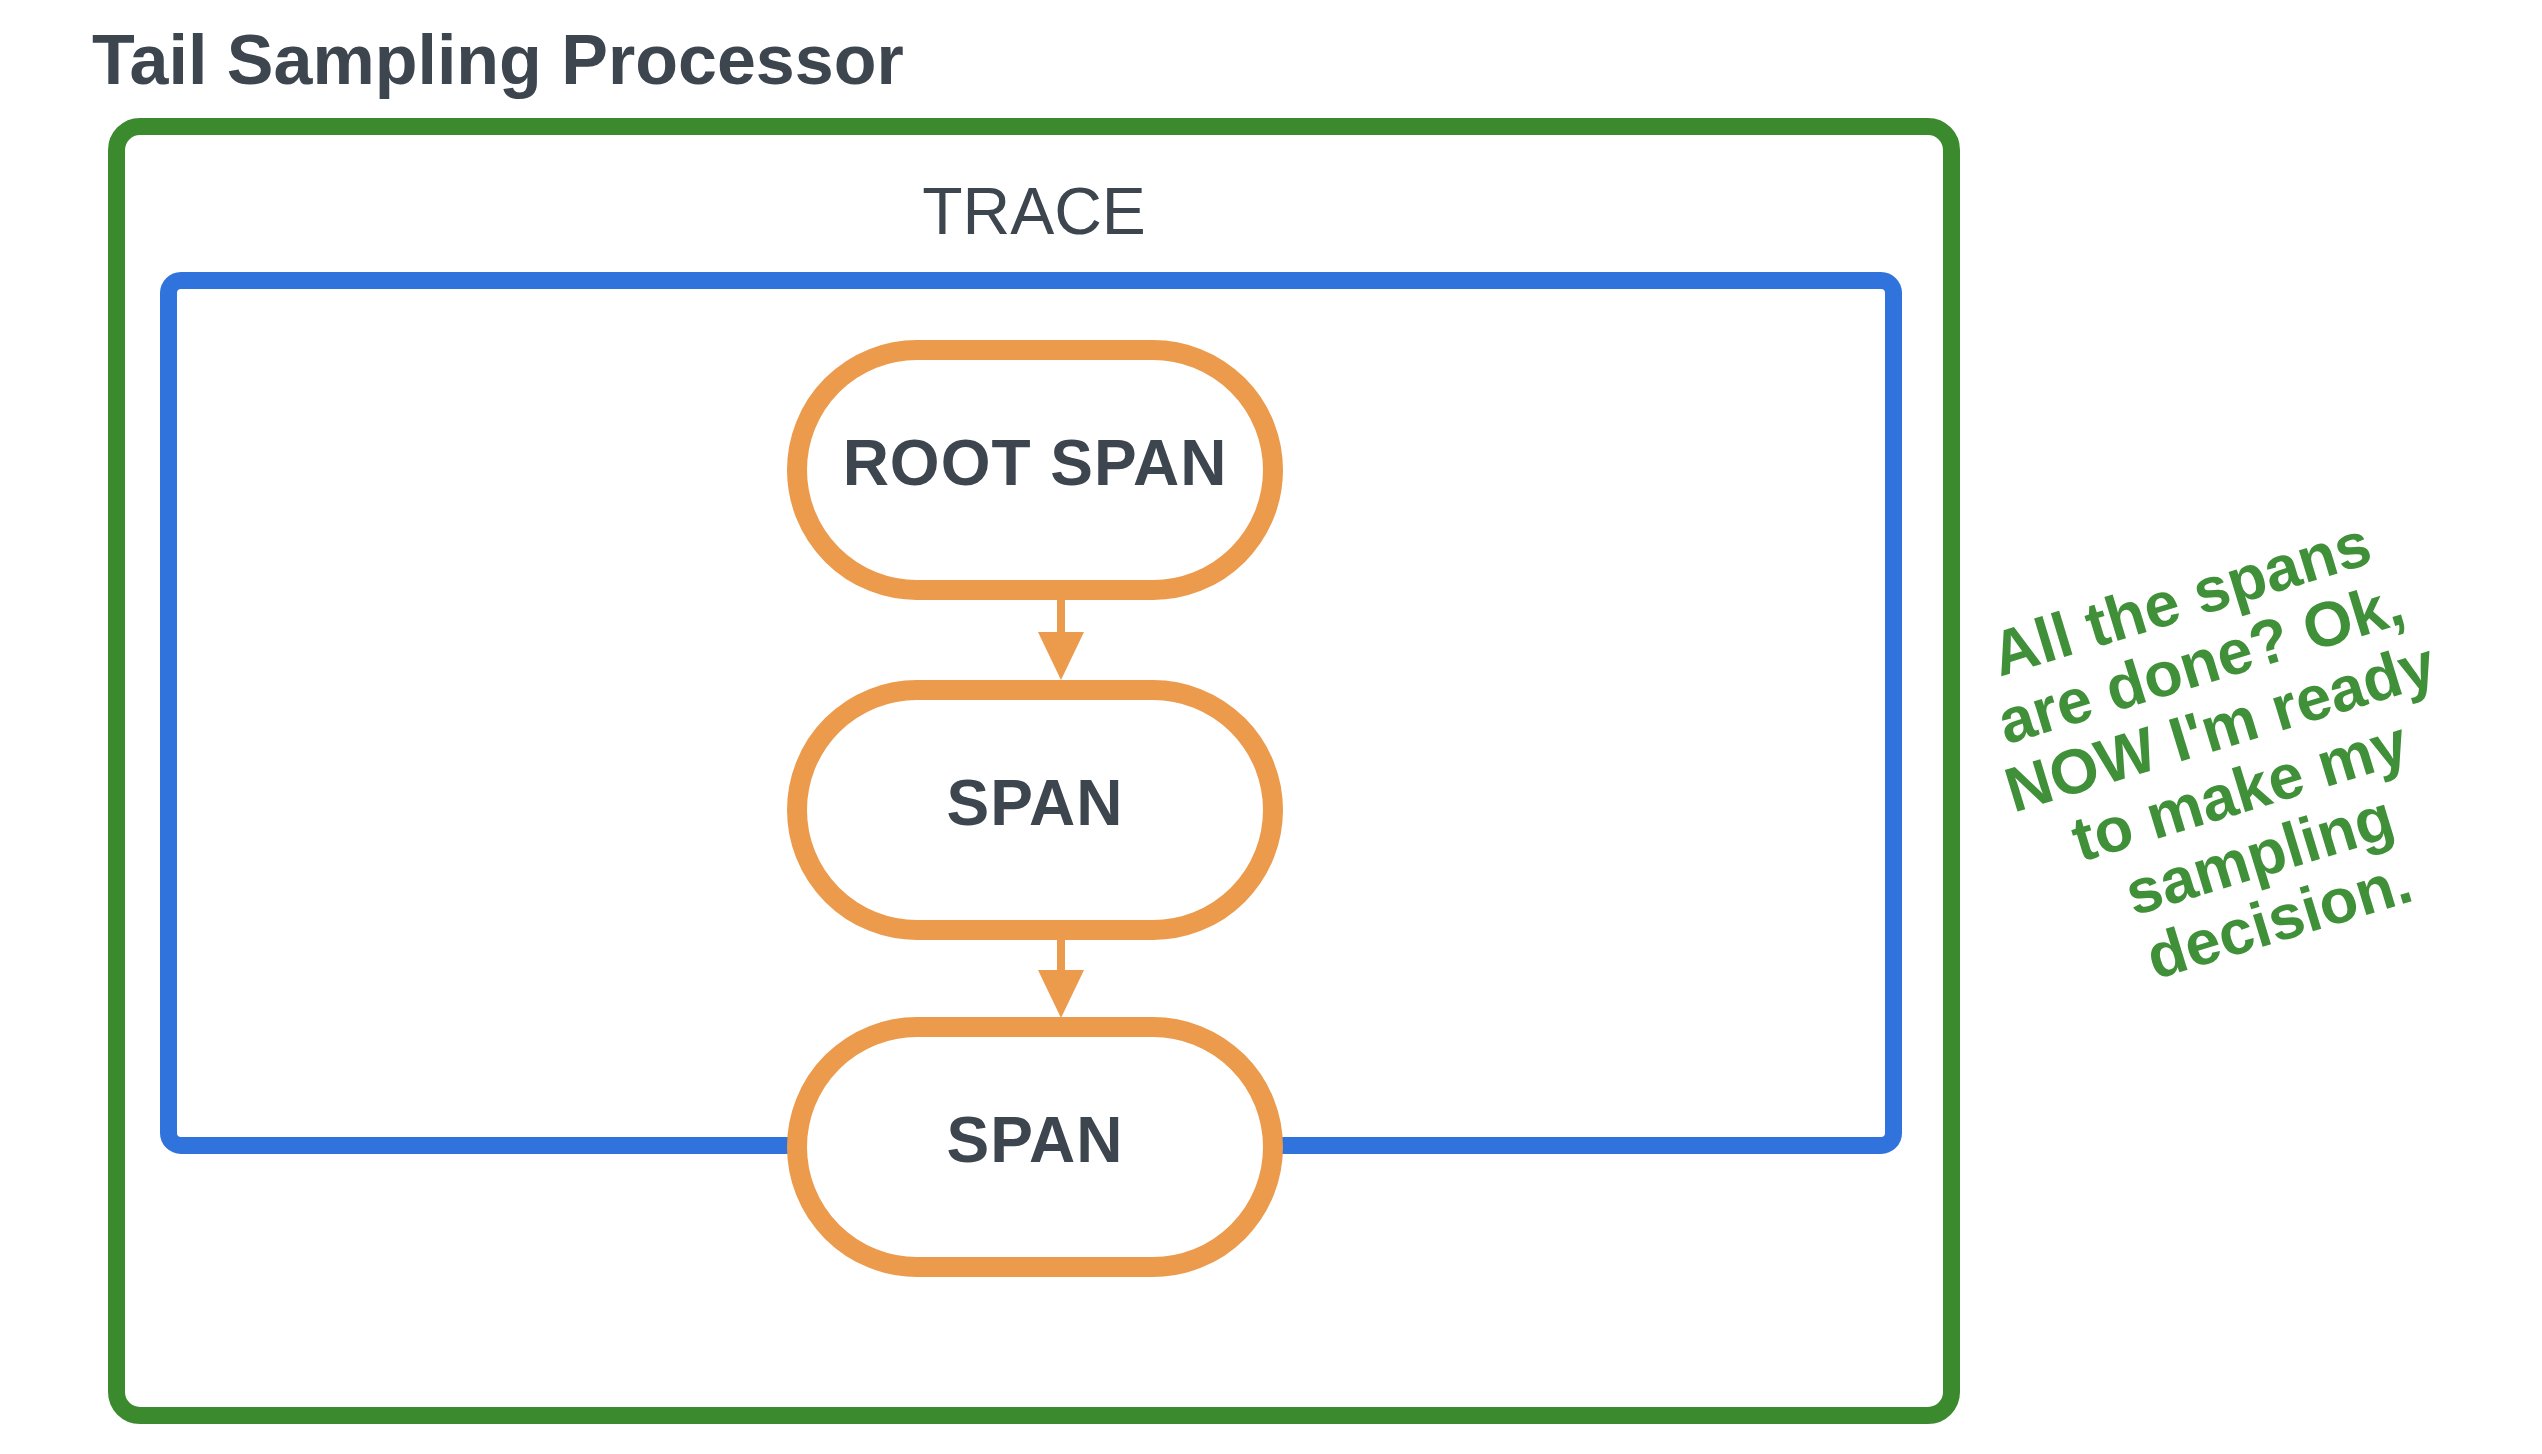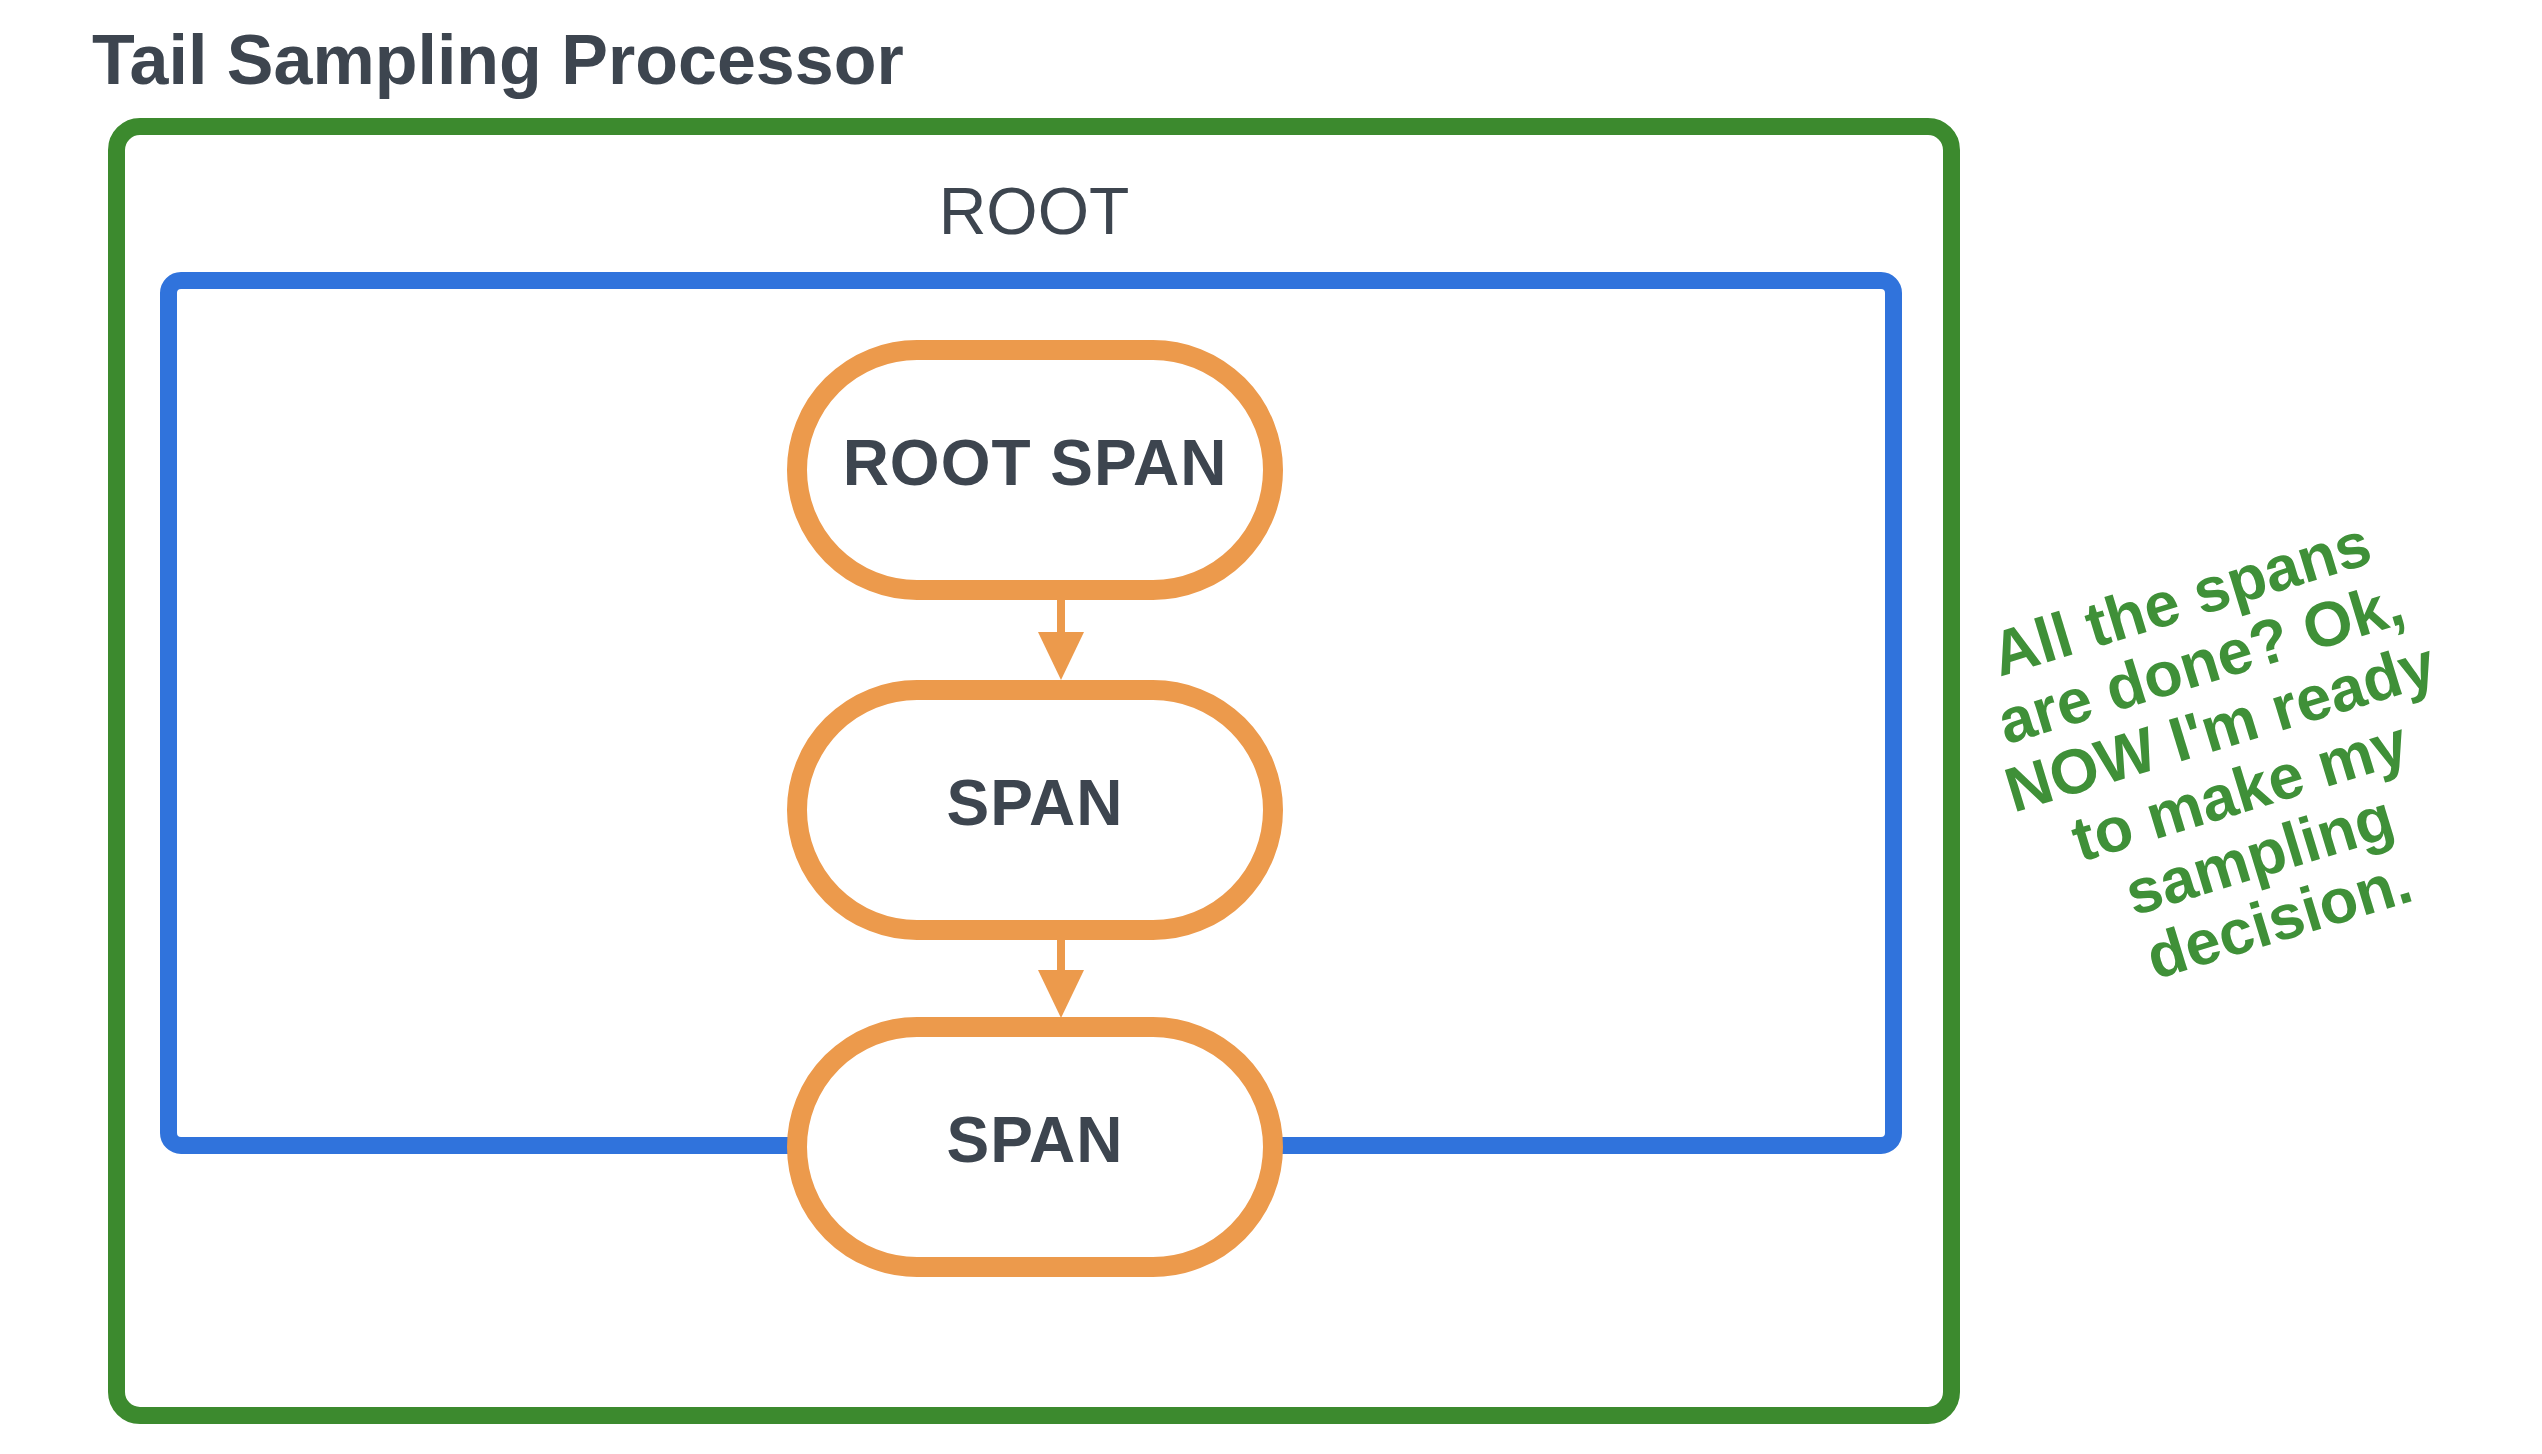--- a/index.html
+++ b/index.html
@@ -120,21 +120,21 @@
 </style>
 </head>
 <body>
 
 <div class="canvas">
 
   <div class="diagram-title">Tail Sampling Processor</div>
 
   <div class="processor-box">
 
-    <div class="trace-label">ROOT</div>
+    <div class="trace-label">TRACE</div>
 
     <div class="trace-box">
 
       <div class="span-pill pill-0">
         <span class="span-label">ROOT SPAN</span>
       </div>
 
       <div class="arrow arrow-0">
         <div class="arrow-stem"></div>
         <div class="arrow-head"></div>

